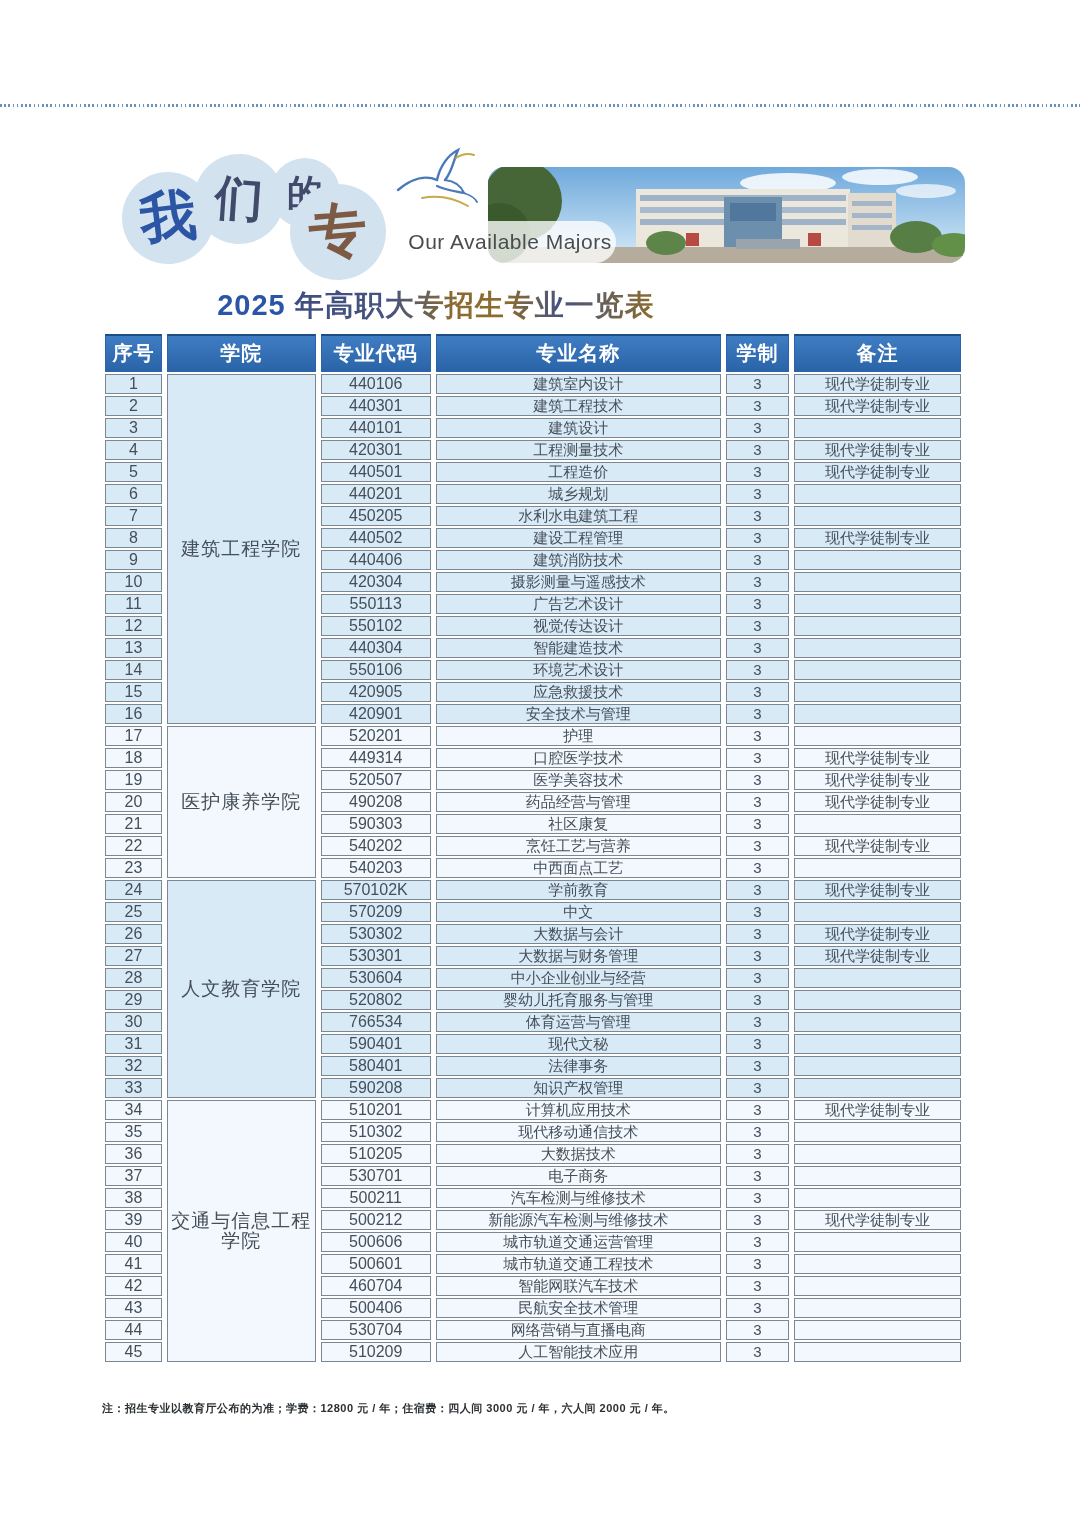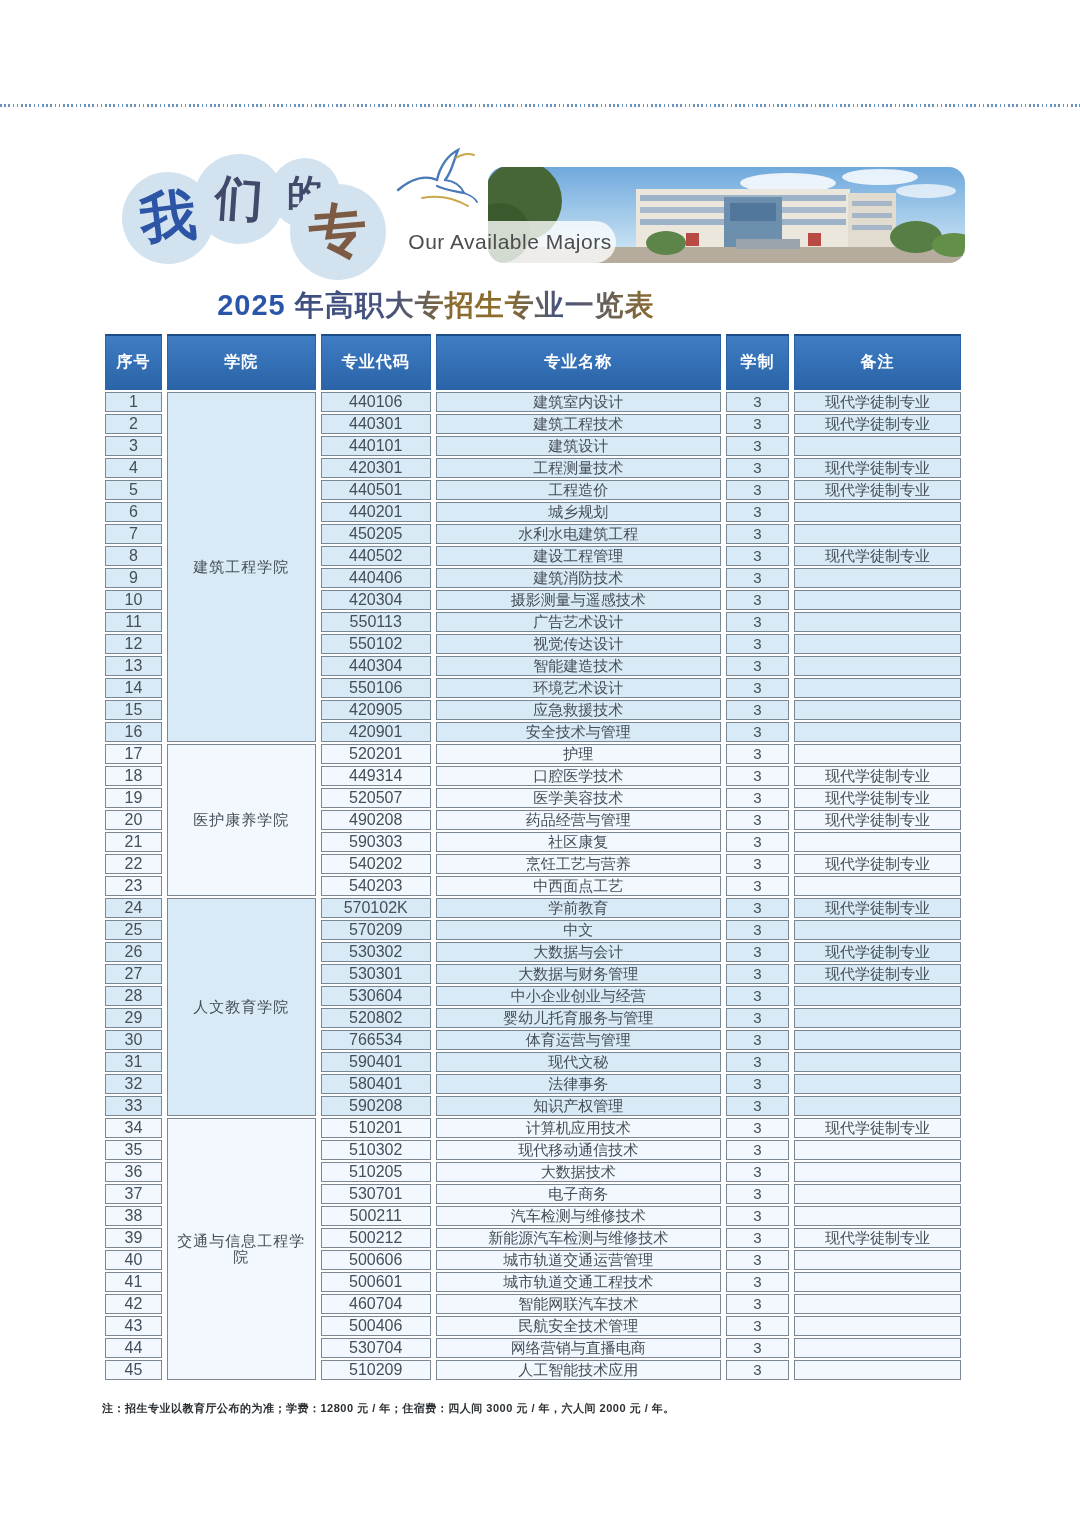--- a/index.html
+++ b/index.html
@@ -53,30 +53,30 @@
   
   .table-wrap { position:absolute; left:100px; top:332px; width:880px; }
   table.majors {
     border-collapse:separate; border-spacing:5px 2px; table-layout:fixed;
     width:866px; empty-cells:show; font-size:15px; color:#454f59;
   }
   col.c-seq{width:56px;} col.c-college{width:146px;} col.c-code{width:108px;}
   col.c-name{width:280px;} col.c-dur{width:62px;} col.c-note{width:164px;}
   table.majors th {
     background:linear-gradient(#3f7dc2,#2a63a8); color:#ffffff; font-weight:600;
-    height:23px; font-size:16px; border:1px solid #2a63a8; border-top:2px solid #1c4d86;
-    padding:16px 2px; letter-spacing:1px;
+    height:23px; font-size:20px; border:1px solid #2a63a8; border-top:2px solid #1c4d86;
+    padding:4px 2px; letter-spacing:1px;
   }
   table.majors td {
     border:1px solid #7b8894; height:20px; text-align:center; vertical-align:middle;
     padding:0 3px; line-height:1.05; overflow:hidden;
   }
   td.shade-blue { background:#d9eaf7; }
   td.shade-light { background:#f2f8fd; }
-  td.cell-college { font-size:15px; letter-spacing:1px; }
+  td.cell-college { font-size:19px; letter-spacing:1px; }
   td.cell-code { font-size:16px; }
   td.cell-seq { font-size:16px; }
 
   
   .note {
     position:absolute; left:102px; top:1401px; width:860px;
     font-size:11px; font-weight:bold; color:#2a2f33; letter-spacing:0.5px;
   }
 
   

